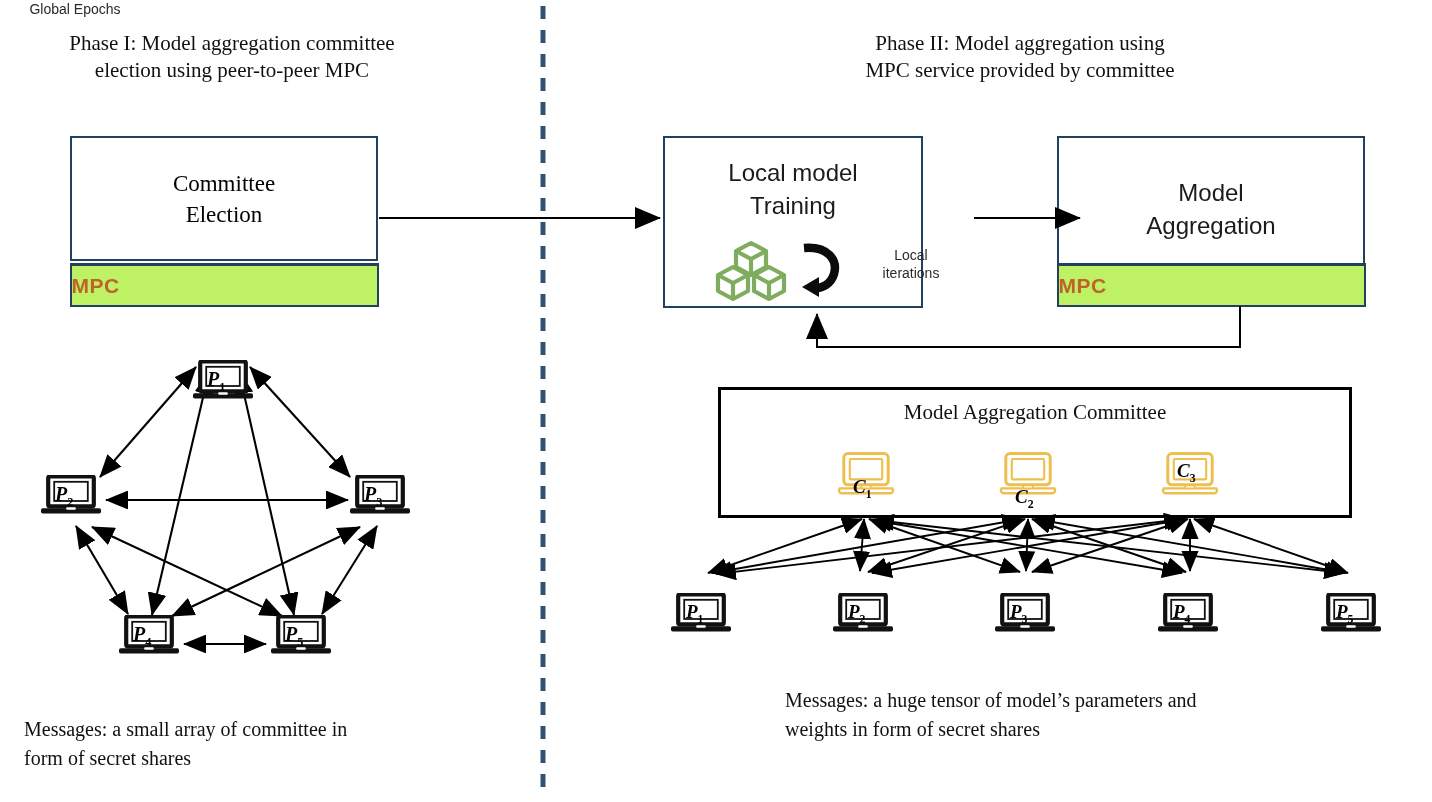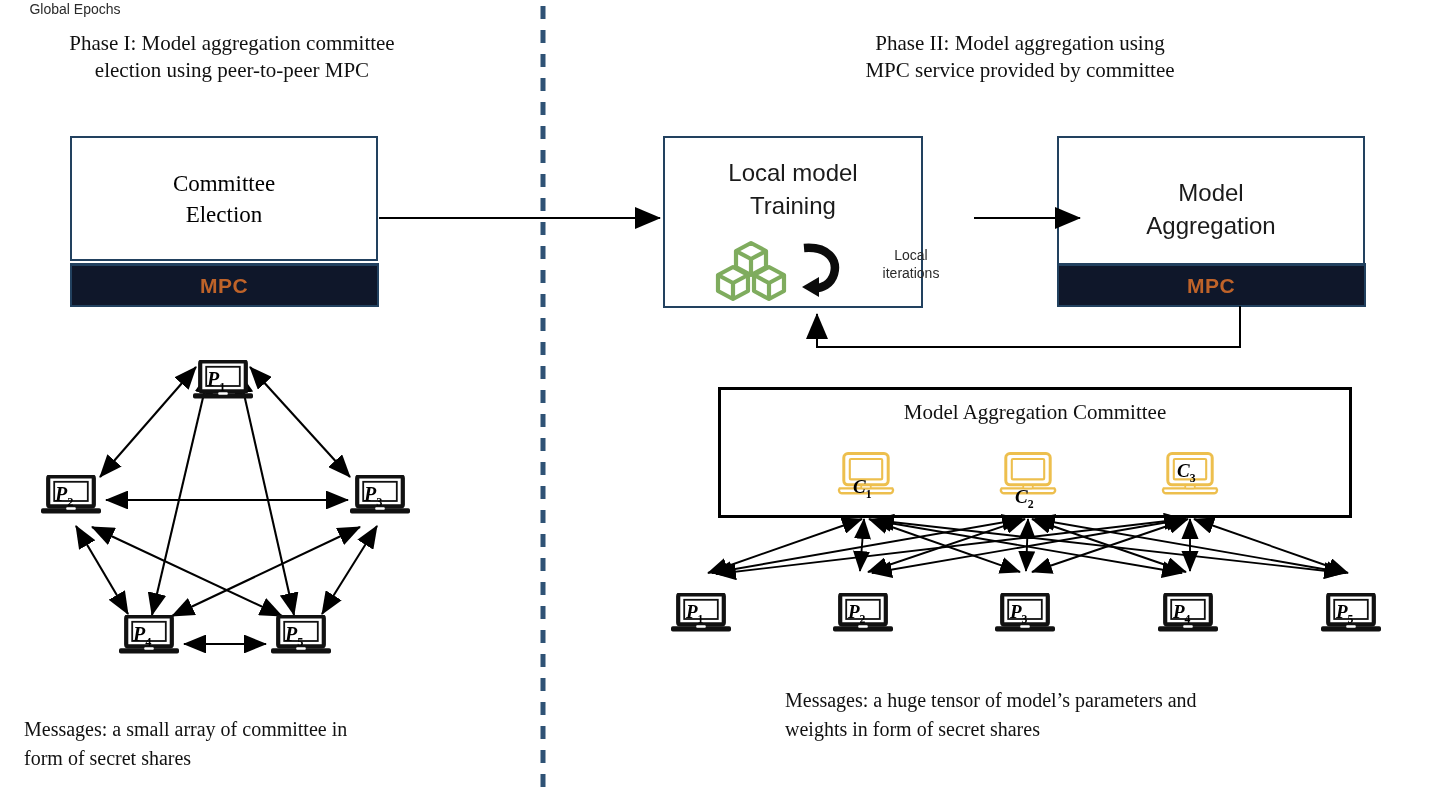--- a/index.html
+++ b/index.html
@@ -20,22 +20,22 @@
     position:absolute;box-sizing:border-box;
     border:2.5px solid #22415f;background:#fff;
   }
   .procbox .head{
     box-sizing:border-box;width:100%;height:100%;
     display:flex;align-items:center;justify-content:center;
     text-align:center;
   }
   .procbox .mpcbar{
     box-sizing:border-box;position:absolute;left:-2.5px;right:-2.5px;
-    border:2.5px solid #22415f;border-top-width:3px;background:#0f172a;
-    display:flex;align-items:center;justify-content:center;
+    border:2.5px solid #22415f;border-top-width:3px;background:#bef264;
+    display:flex;align-items:center;justify-content:flex-start;
   }
   .serif-title{font-family:"Liberation Serif",serif;font-size:23px;line-height:31px;}
   .sans-title{font-family:"Liberation Sans",sans-serif;font-size:24px;line-height:33px;font-weight:400;color:#1b1b1b;}
   .mpc-label{
     font-family:"Liberation Sans",sans-serif;font-weight:bold;
     font-size:21px;letter-spacing:.5px;color:#bf6329;
   }
 
   .small-sans{font-family:"Liberation Sans",sans-serif;font-size:14px;line-height:18px;color:#2a2a2a;text-align:center;}
 

